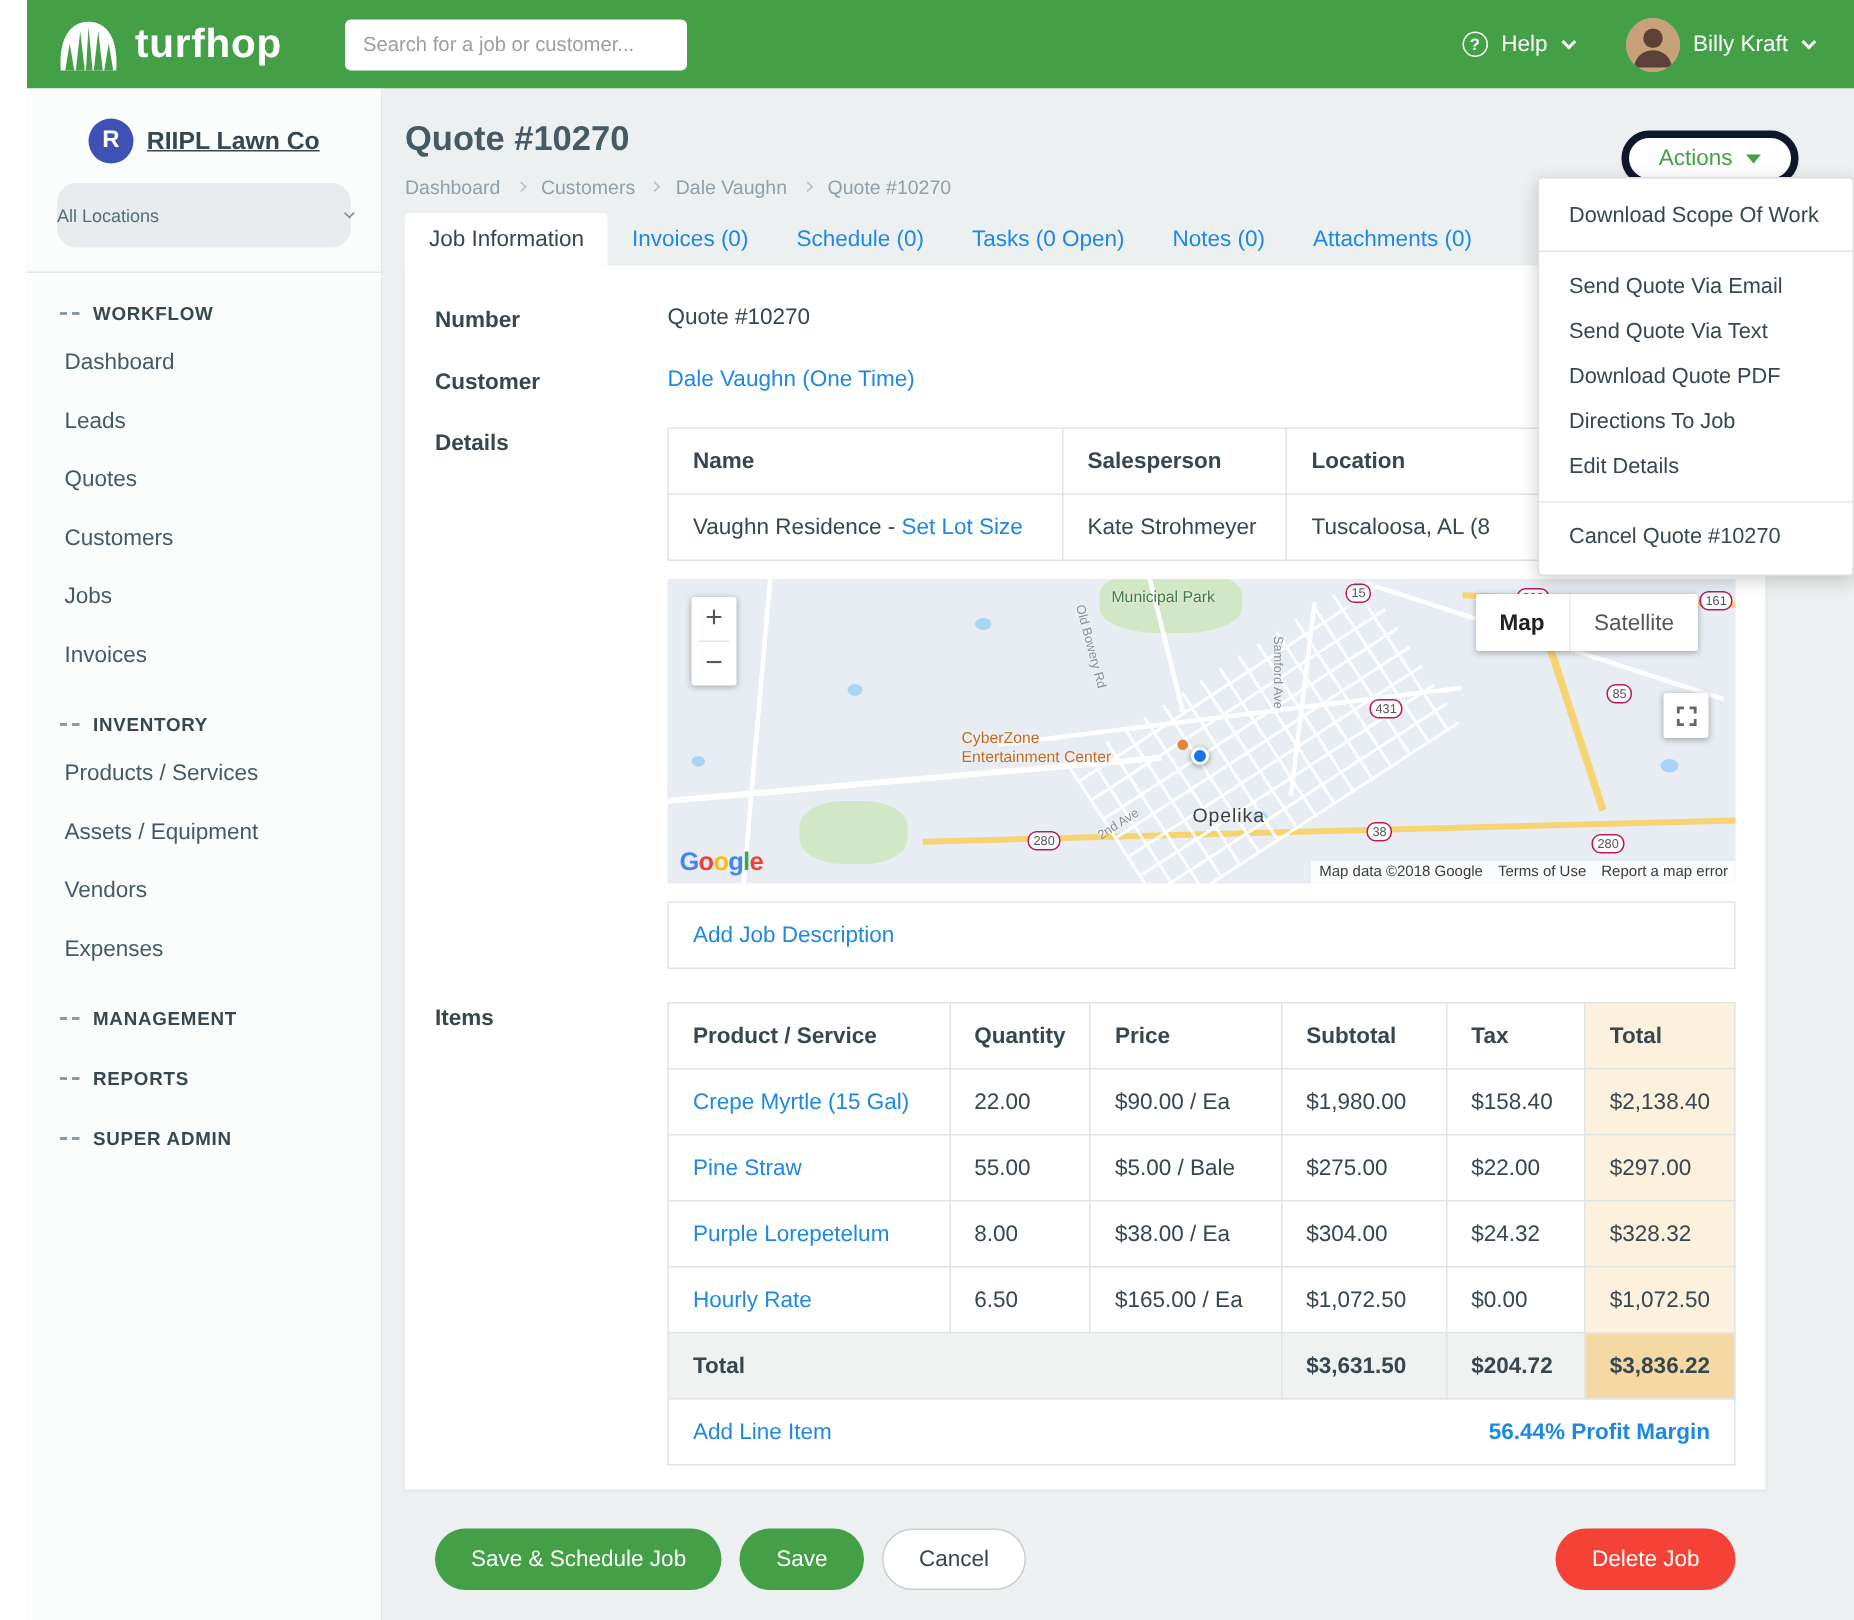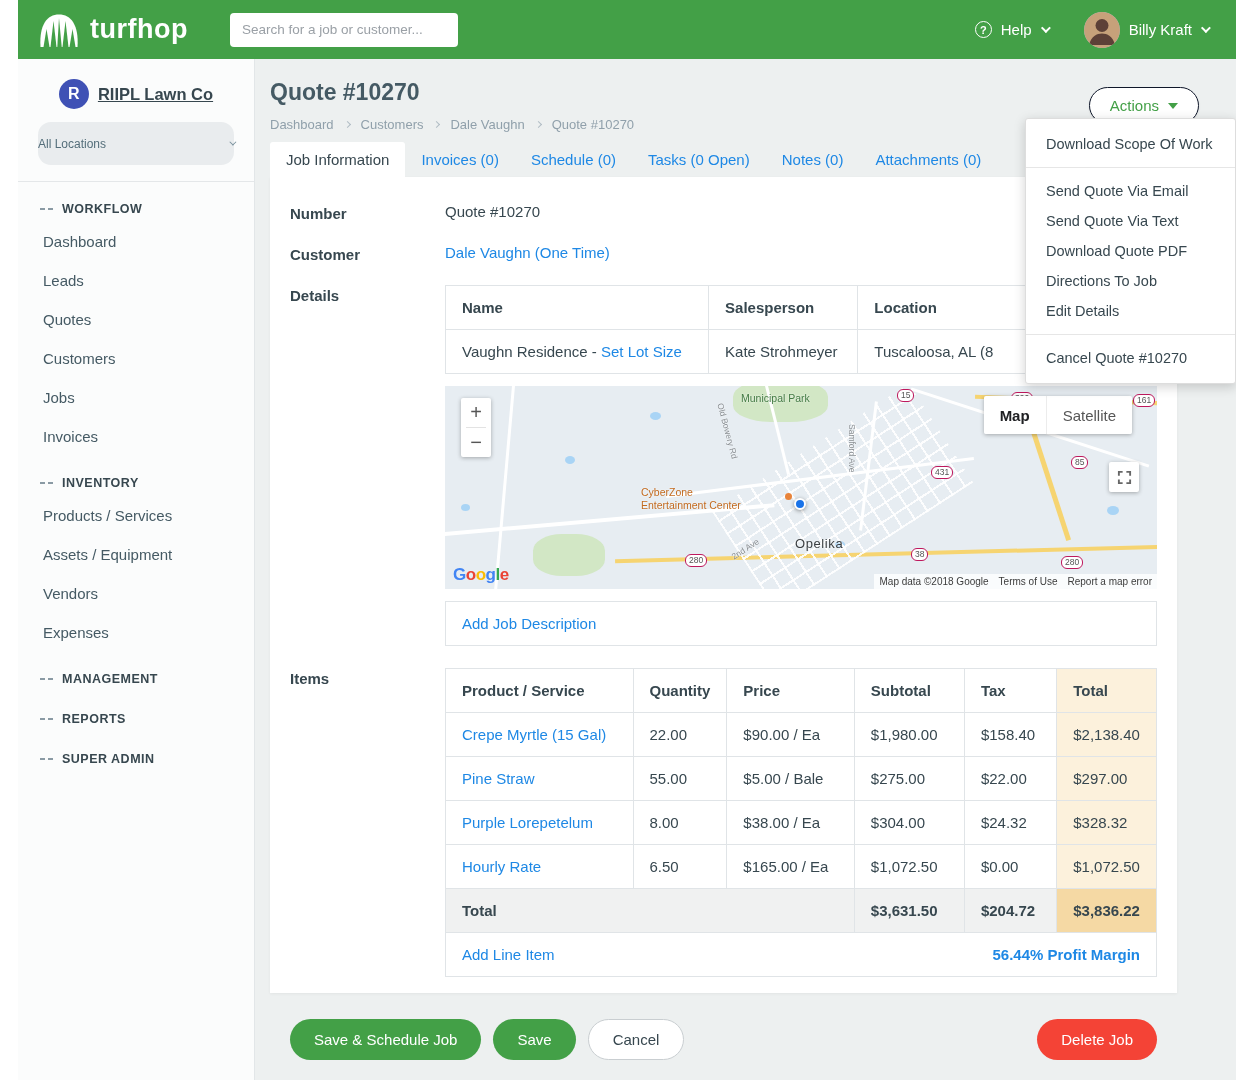--- a/index.html
+++ b/index.html
@@ -43,21 +43,21 @@
   .side-item { padding:11px 16px 11px 25px; font-size:15px; color:#455a64; cursor:pointer; }
 
   
   .main { flex:1; background:#edf0f0; padding:18px 37px 0 15px; position:relative; }
   .page-header { position:relative; margin-bottom:10px; }
   .page-title { font-size:23px; font-weight:bold; color:#455a64; margin:2px 0 11px; }
   .breadcrumb { display:flex; align-items:center; gap:11px; font-size:13px; color:#90a0ab; }
   .crumb { cursor:pointer; }
   .breadcrumb .chev { width:5px; height:5px; border-width:1.5px; color:#b0bcc4; }
   .actions-btn { position:absolute; top:8px; right:0; height:37px; padding:0 20px; background:#fff;
-                 border:1px solid #0f172a; border-radius:19px; color:#43a047; font-size:15px;
+                 border:5px solid #0f172a; border-radius:19px; color:#43a047; font-size:15px;
                  display:flex; align-items:center; gap:9px; cursor:pointer; box-shadow:0 1px 2px rgba(0,0,0,.1); }
   .caret-down { width:0; height:0; border-left:5px solid transparent; border-right:5px solid transparent;
                 border-top:6px solid #43a047; }
 
   .actions-dropdown { position:absolute; top:59px; right:0; width:211px; background:#fff; border:1px solid #ddd;
                       border-radius:3px; box-shadow:0 3px 12px rgba(0,0,0,.18); padding:10px 0; z-index:100; }
   .dd-item { padding:7px 20px; font-size:14.5px; color:#37474f; cursor:pointer; }
   .dd-divider { border-top:1px solid #e6e6e6; margin:8px 0; }
 
   .tabs { display:flex; margin-right:22px; }
@@ -325,21 +325,21 @@
 
               <div class="lbl-park">Municipal Park</div>
               <div class="lbl-poi">
                 <div>CyberZone</div>
                 <div>Entertainment Center</div>
               </div>
               <div class="lbl-city">Opelika</div>
               <span class="shield" style="left:452px; top:3px;">15</span>
               <span class="shield" style="left:566px; top:6px;">390</span>
               <span class="shield" style="left:688px; top:8px;">161</span>
-              <span class="shield" style="left:486px; top:80px;">431</span>
+              <span class="shield" style="left:468px; top:80px;">431</span>
               <span class="shield" style="left:626px; top:70px;">85</span>
               <span class="shield" style="left:466px; top:162px;">38</span>
               <span class="shield" style="left:240px; top:168px;">280</span>
               <span class="shield" style="left:616px; top:170px;">280</span>
               <span class="street" style="left:412px; top:38px; transform:rotate(90deg); transform-origin:left top;">Samford Ave</span>
               <span class="street" style="left:285px; top:158px; transform:rotate(-33deg);">2nd Ave</span>
               <span class="street" style="left:280px; top:16px; transform:rotate(75deg); transform-origin:left top;">Old Bowery Rd</span>
               <span class="poi-dot"></span>
               <span class="marker"></span>
 

